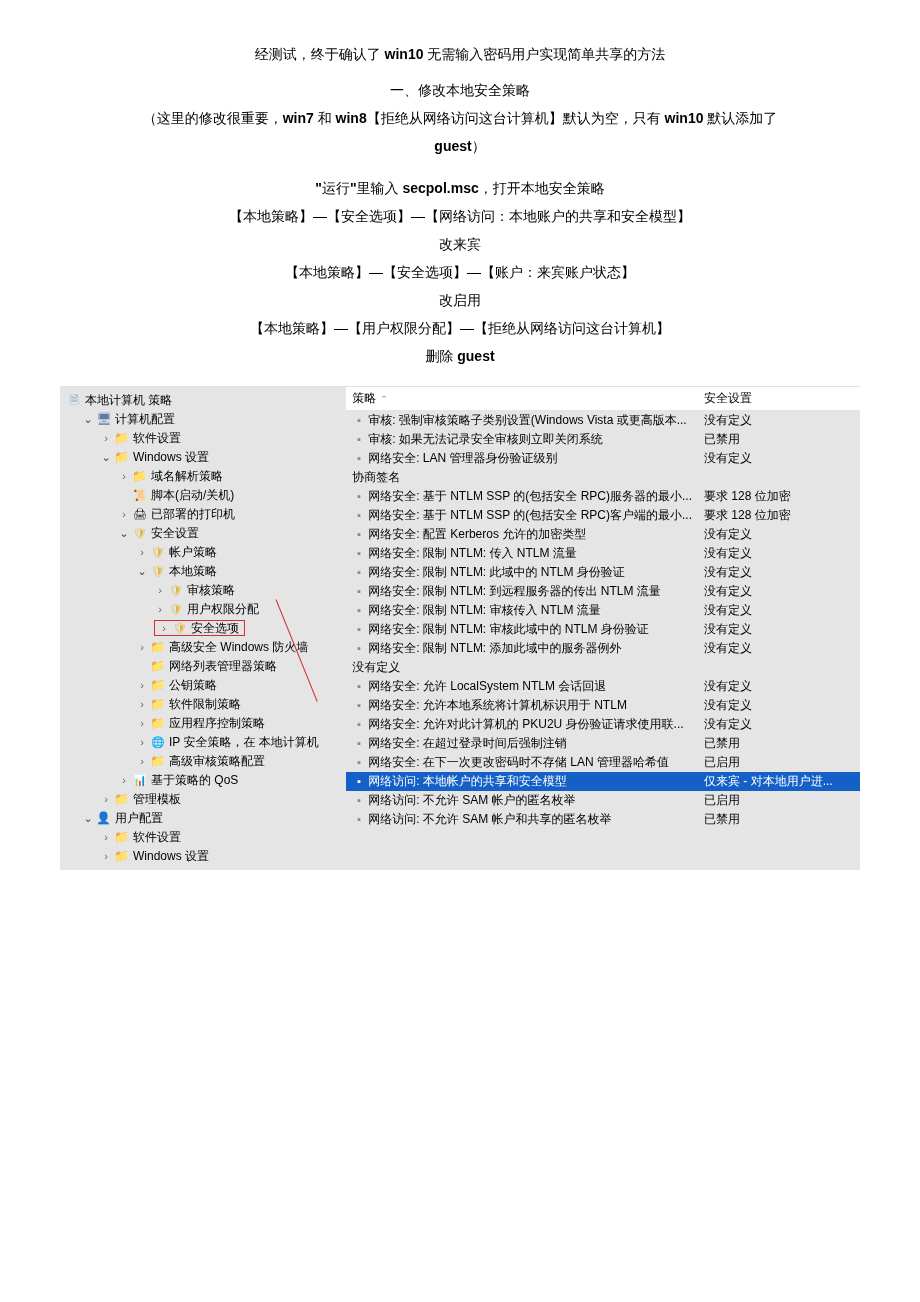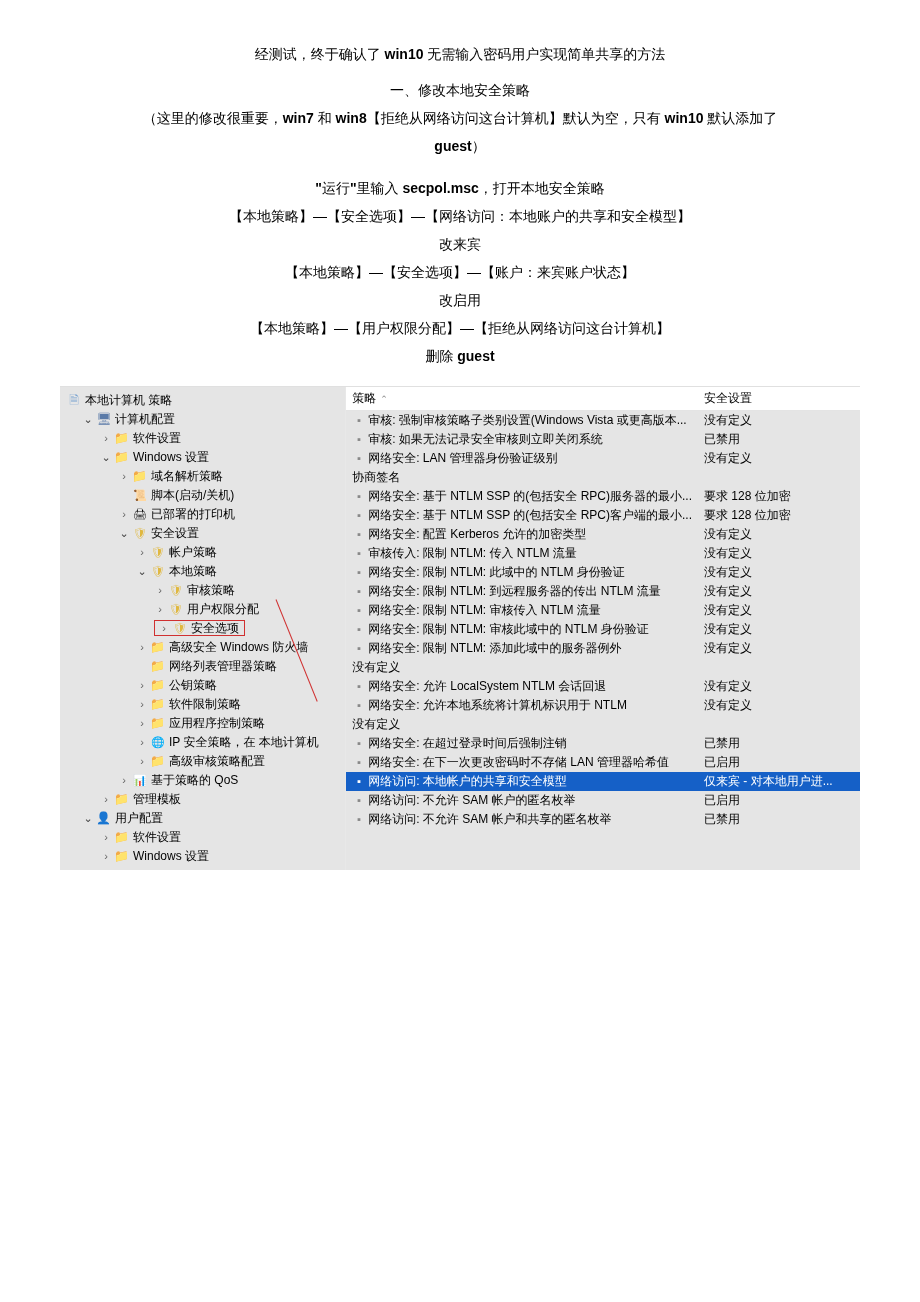--- a/index.html
+++ b/index.html
@@ -320,21 +320,21 @@
         </div>
         <div class="row">
           <div class="col col-policy"><span class="ic-policy-item"></span><span>网络安全: 基于 NTLM SSP 的(包括安全 RPC)客户端的最小...</span></div>
           <div class="col col-setting">要求 128 位加密</div>
         </div>
         <div class="row">
           <div class="col col-policy"><span class="ic-policy-item"></span><span>网络安全: 配置 Kerberos 允许的加密类型</span></div>
           <div class="col col-setting">没有定义</div>
         </div>
         <div class="row">
-          <div class="col col-policy"><span class="ic-policy-item"></span><span>审核传入: 限制 NTLM: 传入 NTLM 流量</span></div>
+          <div class="col col-policy"><span class="ic-policy-item"></span><span>网络安全: 限制 NTLM: 传入 NTLM 流量</span></div>
           <div class="col col-setting">没有定义</div>
         </div>
         <div class="row">
           <div class="col col-policy"><span class="ic-policy-item"></span><span>网络安全: 限制 NTLM: 此域中的 NTLM 身份验证</span></div>
           <div class="col col-setting">没有定义</div>
         </div>
         <div class="row">
           <div class="col col-policy"><span class="ic-policy-item"></span><span>网络安全: 限制 NTLM: 到远程服务器的传出 NTLM 流量</span></div>
           <div class="col col-setting">没有定义</div>
         </div>
@@ -355,20 +355,21 @@
         </div>
         <div class="row">
           <div class="col col-policy"><span class="ic-policy-item"></span><span>网络安全: 允许 LocalSystem NTLM 会话回退</span></div>
           <div class="col col-setting">没有定义</div>
         </div>
         <div class="row">
           <div class="col col-policy"><span class="ic-policy-item"></span><span>网络安全: 允许本地系统将计算机标识用于 NTLM</span></div>
           <div class="col col-setting">没有定义</div>
         </div>
         <div class="row">
+          <div class="col col-policy"><span class="ic-policy-item"></span><span>网络安全: 允许对此计算机的 PKU2U 身份验证请求使用联...</span></div>
           <div class="col col-setting">没有定义</div>
         </div>
         <div class="row">
           <div class="col col-policy"><span class="ic-policy-item"></span><span>网络安全: 在超过登录时间后强制注销</span></div>
           <div class="col col-setting">已禁用</div>
         </div>
         <div class="row">
           <div class="col col-policy"><span class="ic-policy-item"></span><span>网络安全: 在下一次更改密码时不存储 LAN 管理器哈希值</span></div>
           <div class="col col-setting">已启用</div>
         </div>

